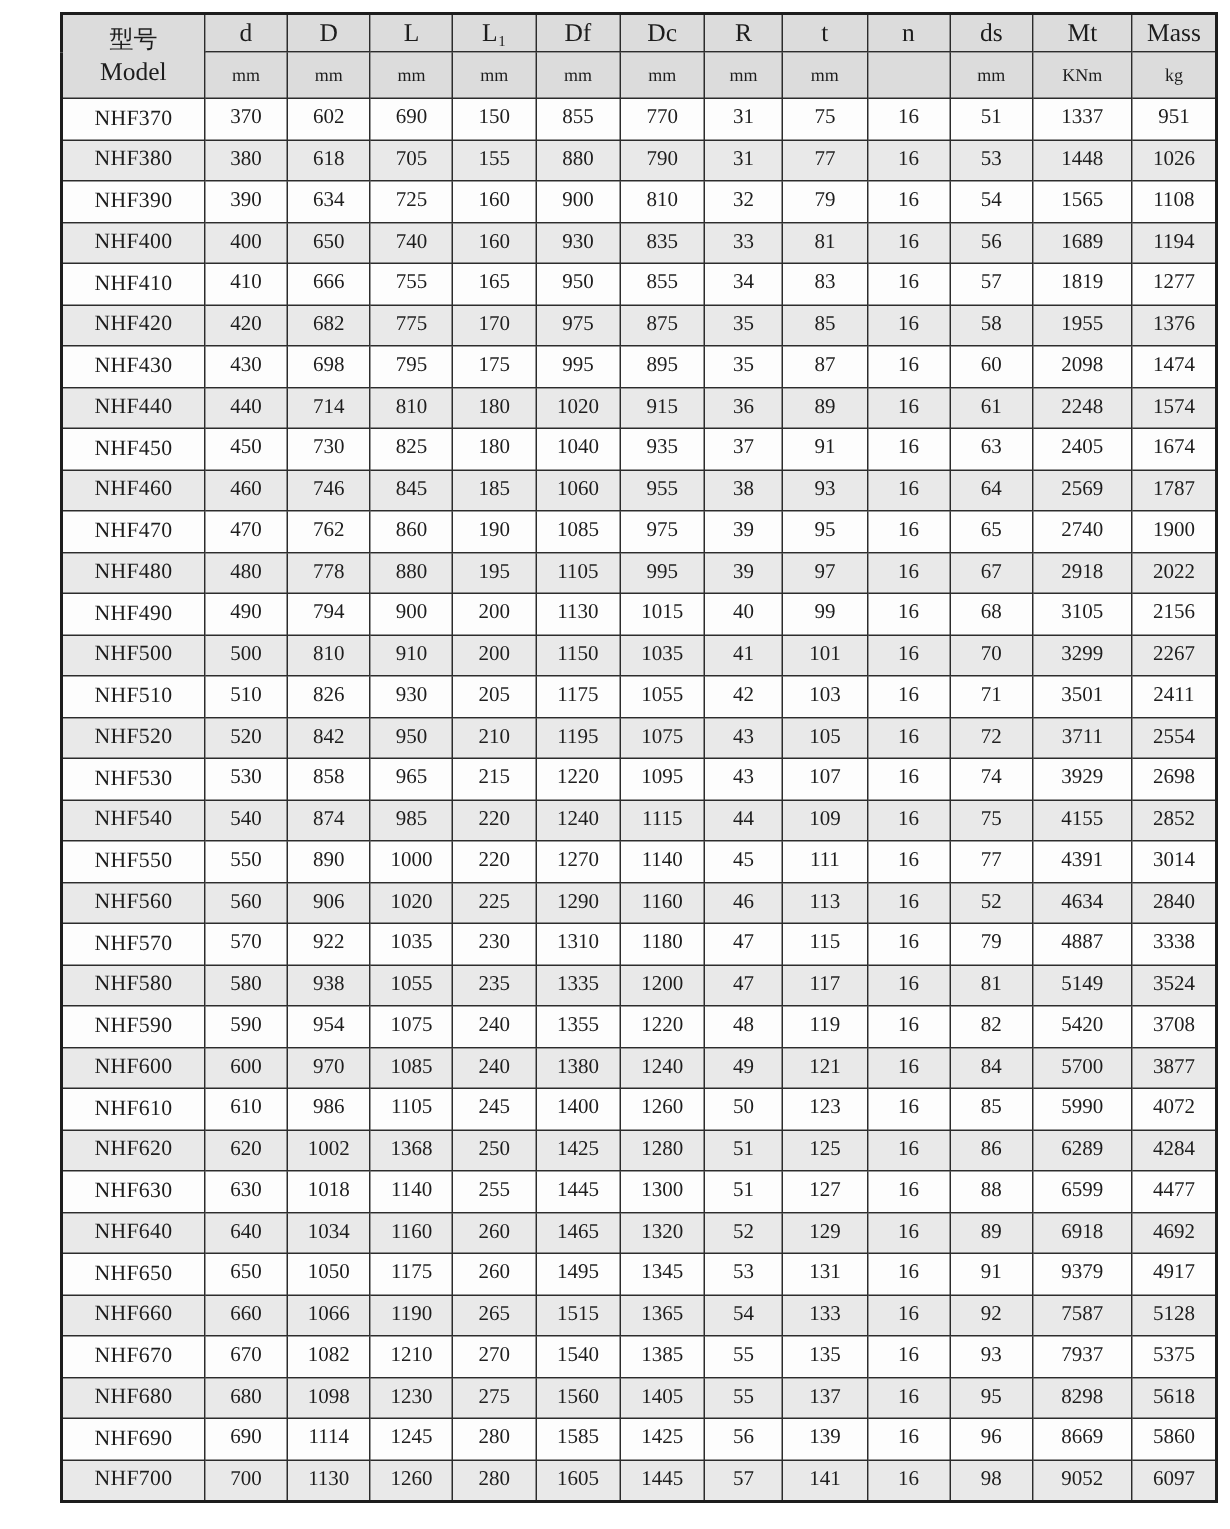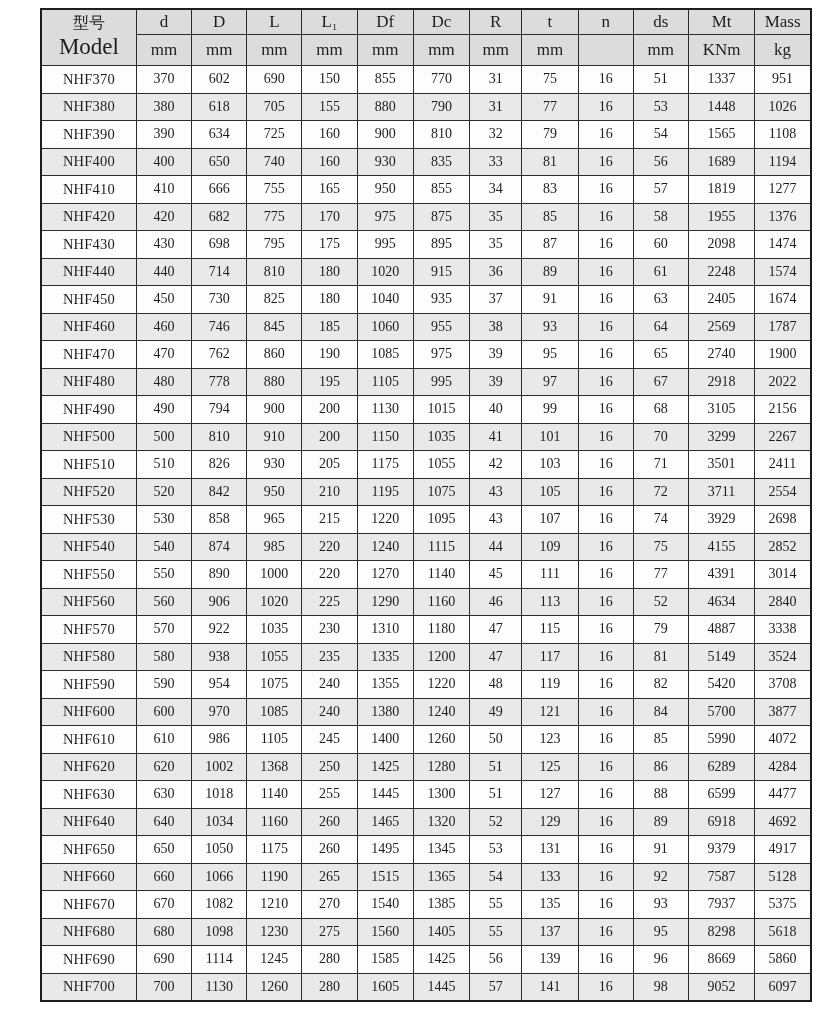--- a/index.html
+++ b/index.html
@@ -29,24 +29,24 @@
     border:1px solid var(--border);
     text-align:center;
     vertical-align:middle;
     font-weight:normal;
     padding:0 2px;
     overflow:hidden;
     white-space:nowrap;
   }
   thead th{background:var(--header-bg);}
   tr.hdr-labels th{height:24px;font-size:17px;}
-  tr.hdr-units th{height:30px;font-size:17px;}
+  tr.hdr-units th{height:30px;font-size:12px;}
   th.model-th{font-size:16px;line-height:1.25;}
   th.model-th .cn{font-size:16px;}
-  th.model-th .en{font-size:23px;}
+  th.model-th .en{font-size:17px;}
   tbody td{height:26.5px;font-size:14px;background:var(--row-bg);}
   tbody td.model-cell{font-size:14.5px;letter-spacing:.2px;margin-top:35px;}
   tbody tr.alt td{background:var(--row-alt-bg);}
 </style>
 </head>
 <body>
 
 <div class="page">
   <table>
     <colgroup>

